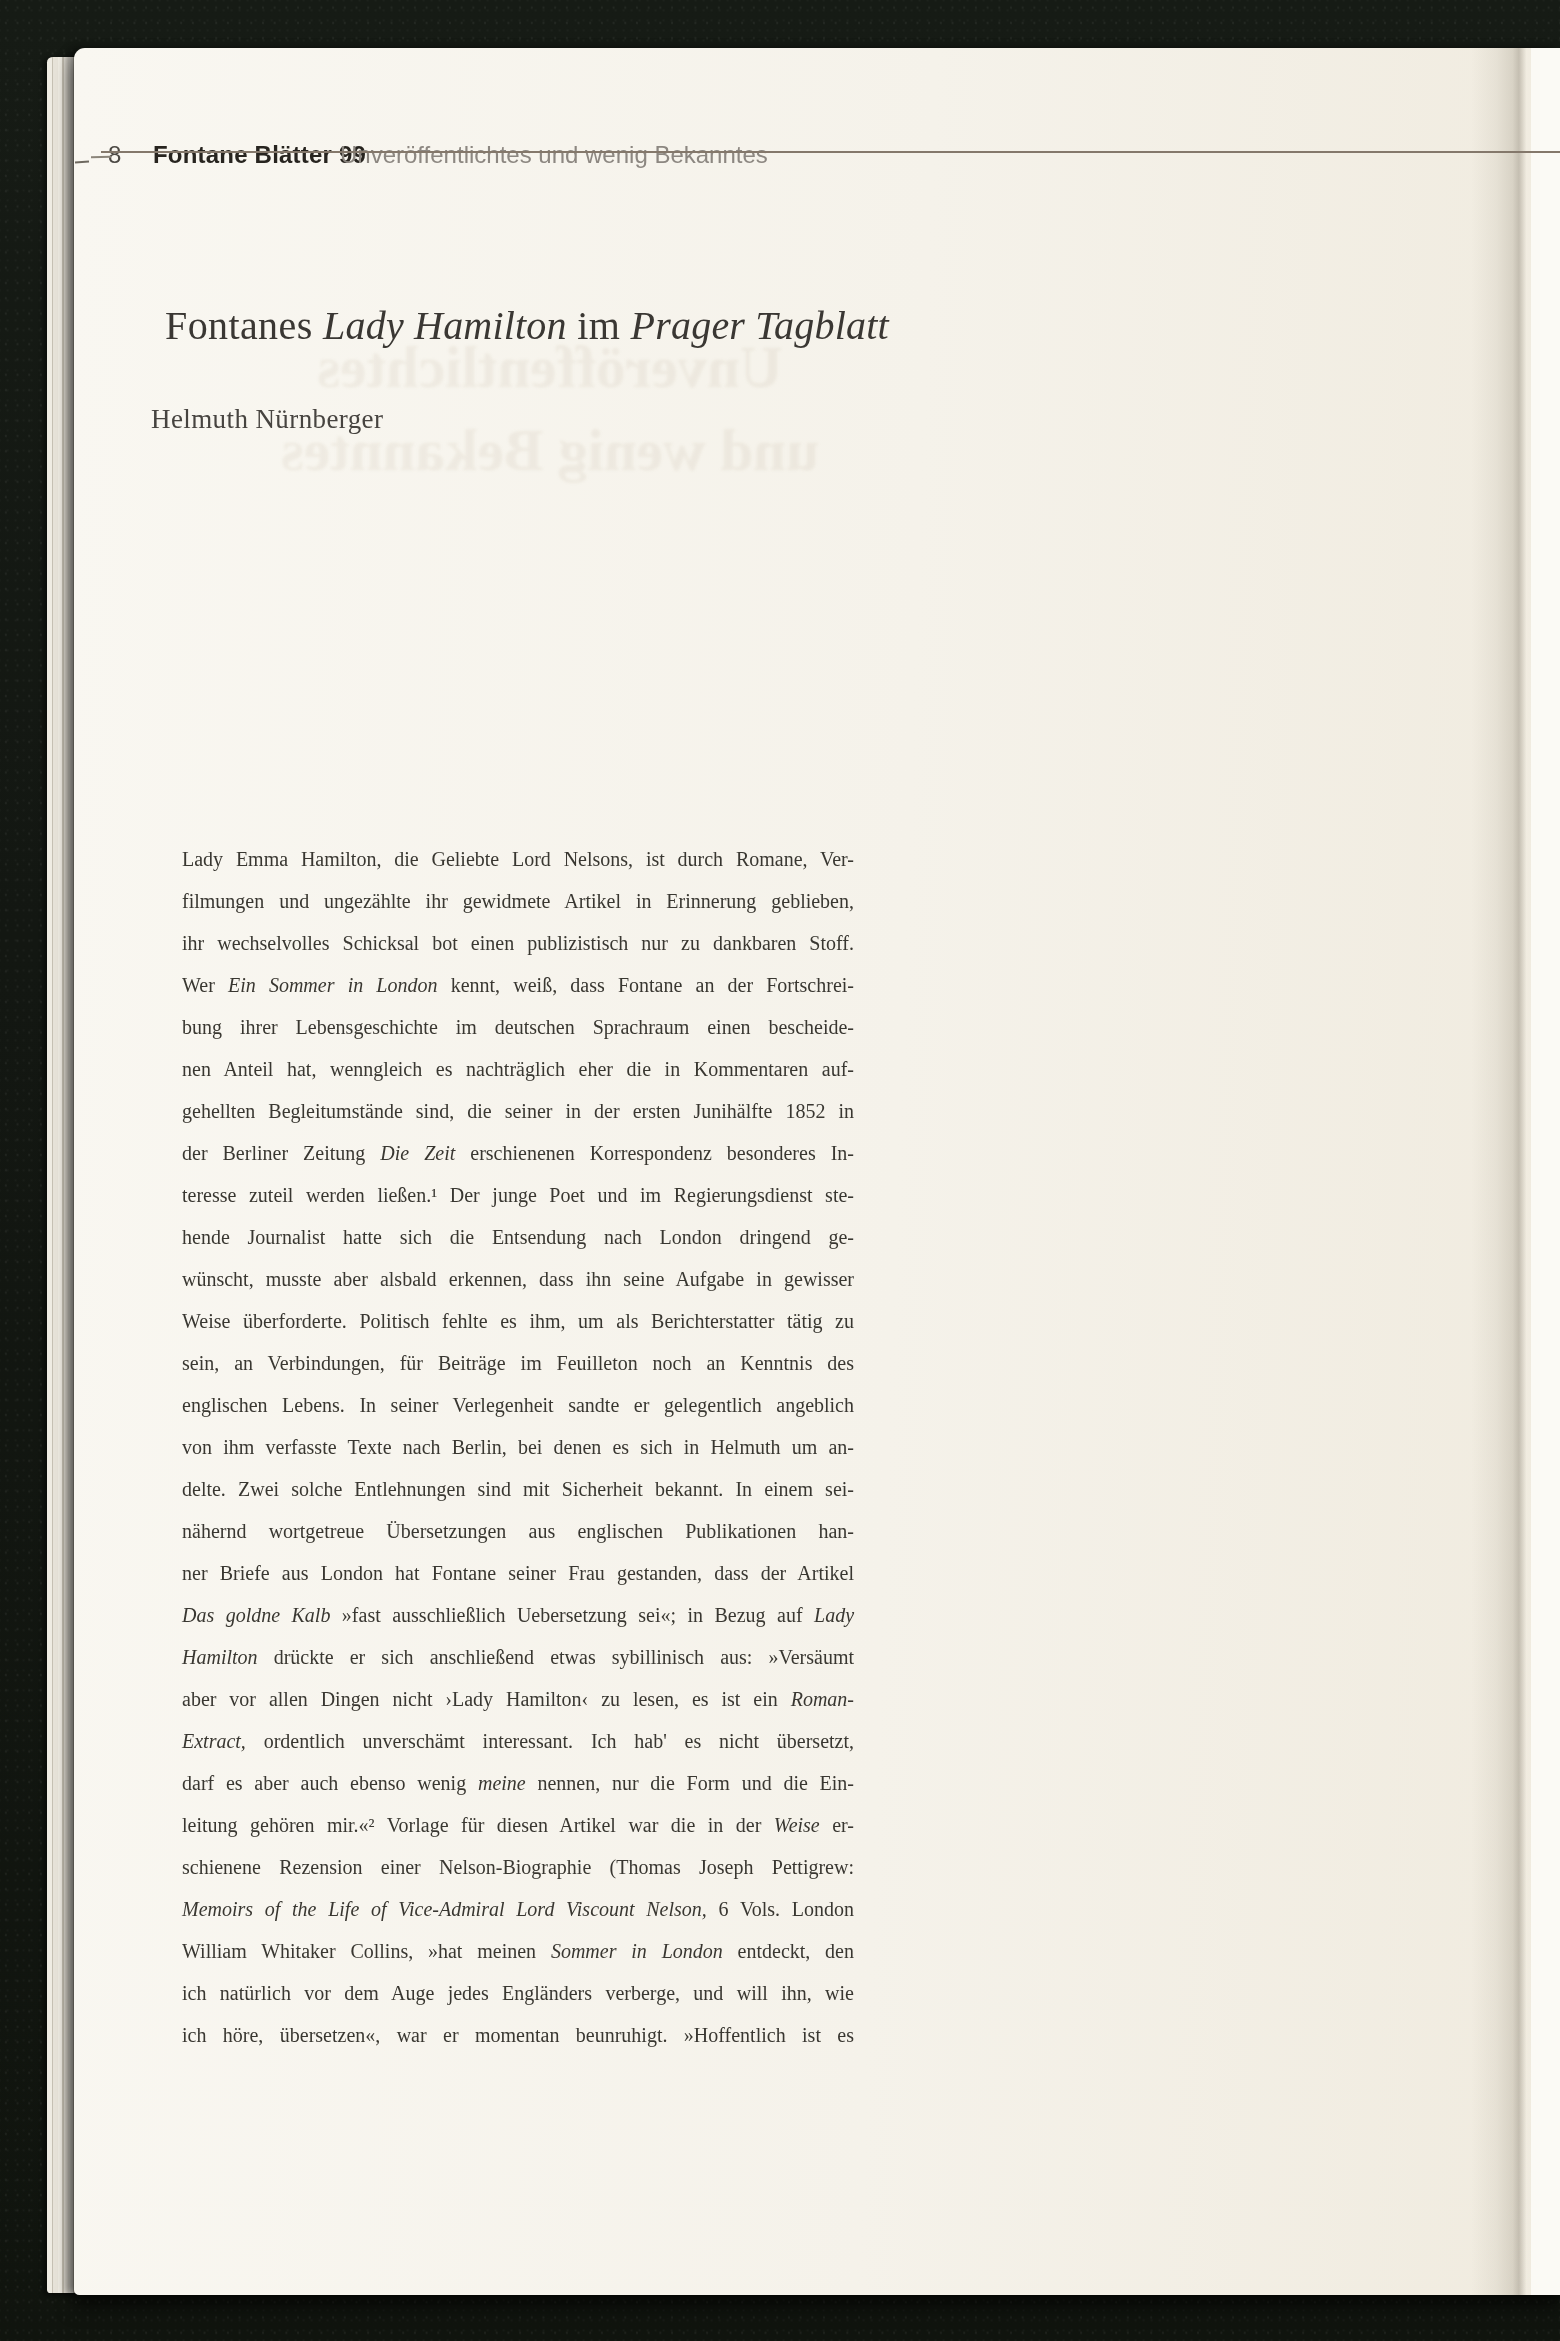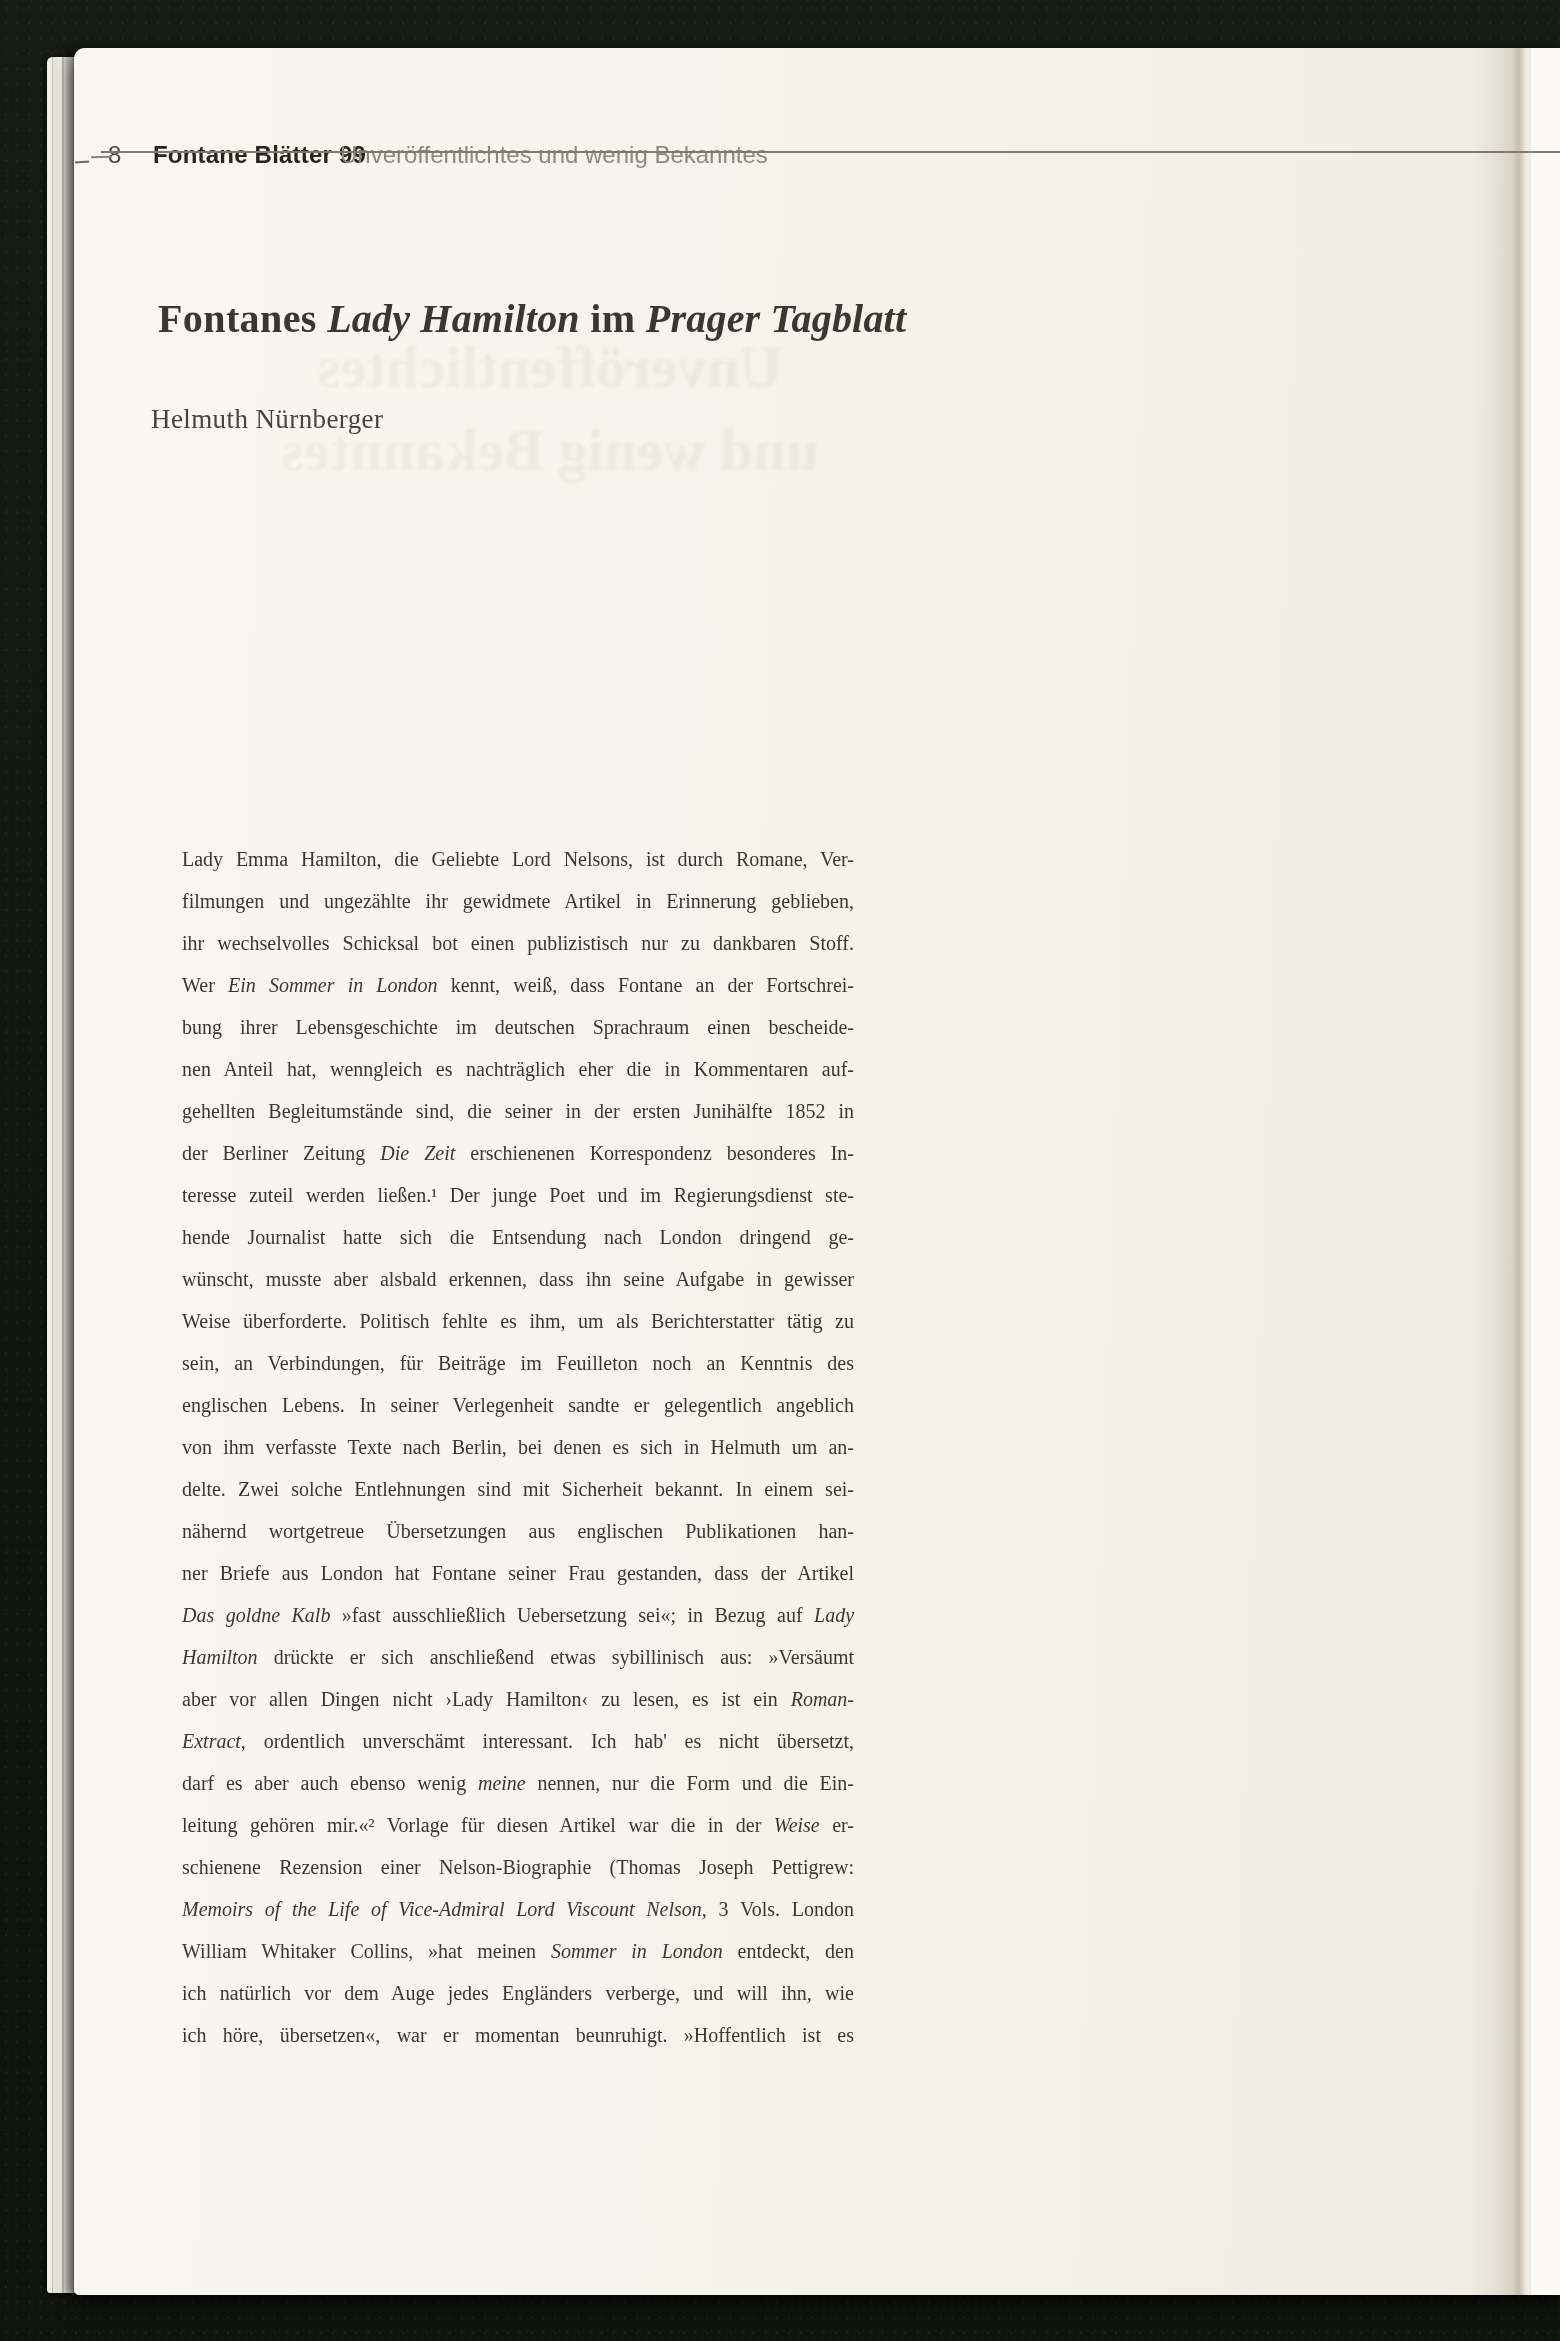--- a/index.html
+++ b/index.html
@@ -84,21 +84,21 @@
 
     <div class="page-header">
       <span class="page-number">8</span>
       <span class="journal-title">Fontane Blätter 99</span>
       <span class="section-title">Unveröffentlichtes und wenig Bekanntes</span>
     </div>
     <div class="header-rule"></div>
     <div class="pencil-dash-1"></div>
     <div class="pencil-dash-2"></div>
 
-    <h1 class="article-title" style="margin:8px; font-weight:bold;"><span>Fontanes </span><i>Lady Hamilton</i><span> im </span><i>Prager Tagblatt</i></h1>
+    <h1 class="article-title" style="margin:15px; font-weight:normal;"><span>Fontanes </span><i>Lady Hamilton</i><span> im </span><i>Prager Tagblatt</i></h1>
 
     <div class="author-name">Helmuth Nürnberger</div>
 
     <div class="body-text">
         <div class="line"><span>Lady Emma Hamilton, die Geliebte Lord Nelsons, ist durch Romane, Ver-</span></div>
         <div class="line"><span>filmungen und ungezählte ihr gewidmete Artikel in Erinnerung geblieben,</span></div>
         <div class="line"><span>ihr wechselvolles Schicksal bot einen publizistisch nur zu dankbaren Stoff.</span></div>
         <div class="line"><span>Wer </span><i>Ein Sommer in London</i><span> kennt, weiß, dass Fontane an der Fortschrei-</span></div>
         <div class="line"><span>bung ihrer Lebensgeschichte im deutschen Sprachraum einen bescheide-</span></div>
         <div class="line"><span>nen Anteil hat, wenngleich es nachträglich eher die in Kommentaren auf-</span></div>
@@ -114,21 +114,21 @@
         <div class="line"><span>delte. Zwei solche Entlehnungen sind mit Sicherheit bekannt. In einem sei-</span></div>
         <div class="line"><span>nähernd wortgetreue Übersetzungen aus englischen Publikationen han-</span></div>
         <div class="line"><span>ner Briefe aus London hat Fontane seiner Frau gestanden, dass der Artikel</span></div>
         <div class="line"><i>Das goldne Kalb</i><span> »fast ausschließlich Uebersetzung sei«; in Bezug auf </span><i>Lady</i></div>
         <div class="line"><i>Hamilton</i><span> drückte er sich anschließend etwas sybillinisch aus: »Versäumt</span></div>
         <div class="line"><span>aber vor allen Dingen nicht ›Lady Hamilton‹ zu lesen, es ist ein </span><i>Roman-</i></div>
         <div class="line"><i>Extract,</i><span> ordentlich unverschämt interessant. Ich hab' es nicht übersetzt,</span></div>
         <div class="line"><span>darf es aber auch ebenso wenig </span><i>meine</i><span> nennen, nur die Form und die Ein-</span></div>
         <div class="line"><span>leitung gehören mir.«² Vorlage für diesen Artikel war die in der </span><i>Weise</i><span> er-</span></div>
         <div class="line"><span>schienene Rezension einer Nelson-Biographie (Thomas Joseph Pettigrew:</span></div>
-        <div class="line"><i>Memoirs of the Life of Vice-Admiral Lord Viscount Nelson,</i><span> 3 Vols. London</span></div>
+        <div class="line"><i>Memoirs of the Life of Vice-Admiral Lord Viscount Nelson,</i><span> 6 Vols. London</span></div>
         <div class="line"><span>William Whitaker Collins, »hat meinen </span><i>Sommer in London</i><span> entdeckt, den</span></div>
         <div class="line"><span>ich natürlich vor dem Auge jedes Engländers verberge, und will ihn, wie</span></div>
         <div class="line"><span>ich höre, übersetzen«, war er momentan beunruhigt. »Hoffentlich ist es</span></div>
       </div>
 
   </div>
 </div>
 
 
 </body></html>

